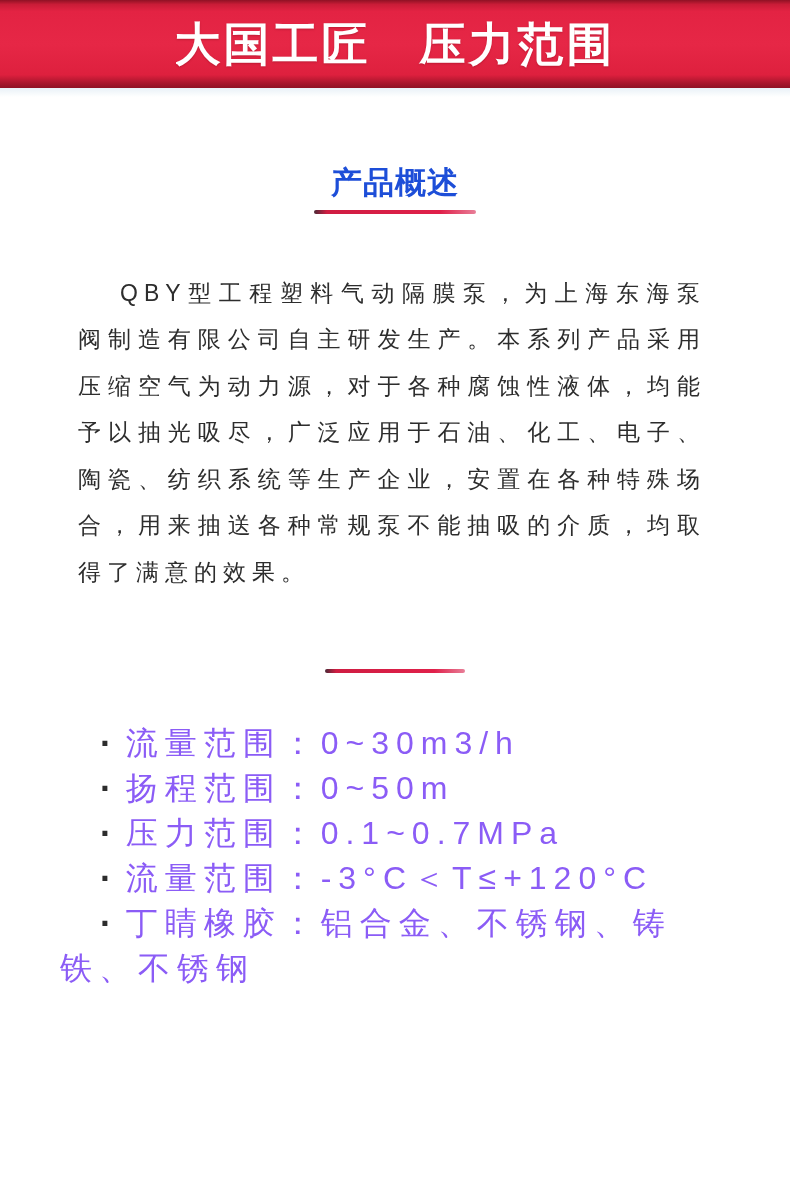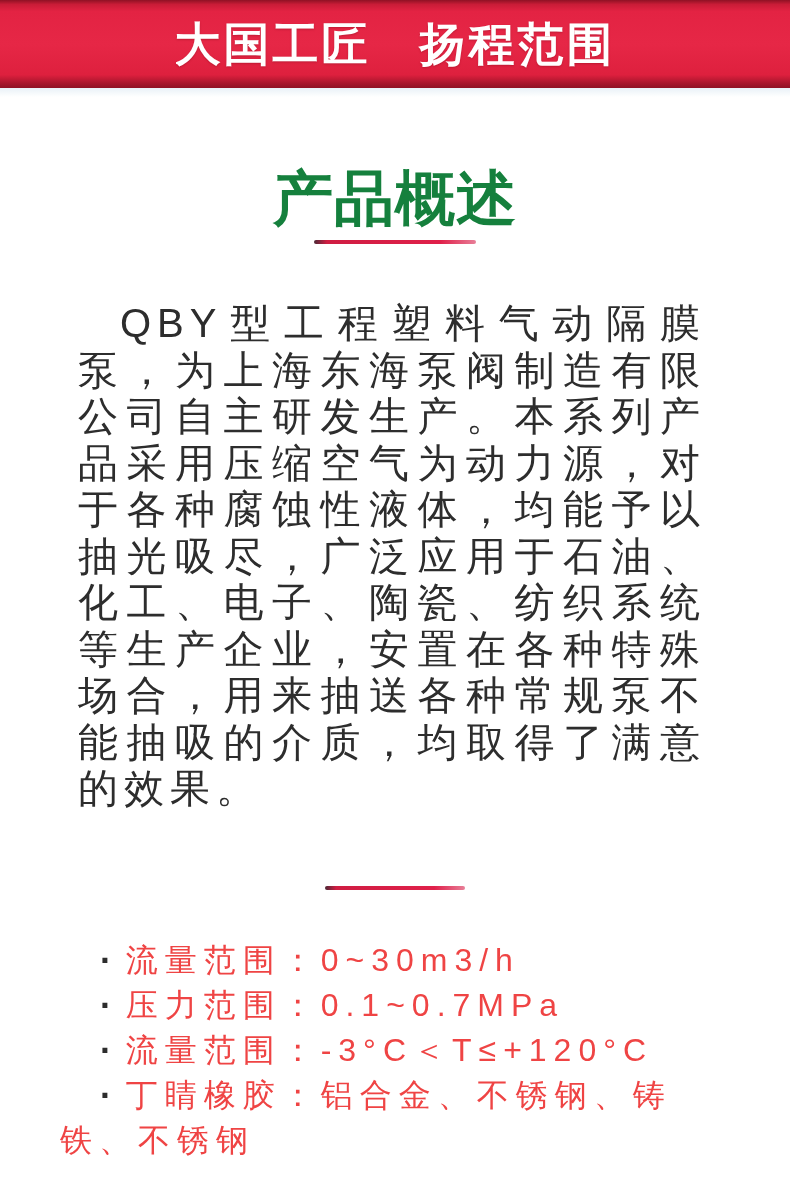--- a/index.html
+++ b/index.html
@@ -42,25 +42,25 @@
     text-shadow: 0 1px 2px rgba(120, 8, 24, 0.35);
   }
   .banner-glow {
     height: 9px;
     background: linear-gradient(180deg, #e9f1f7 0%, #ffffff 100%);
   }
 
   
   .section-title {
     margin: 0;
-    font-size: 60px;
+    font-size: 31px;
     font-weight: 800;
     letter-spacing: 1px;
     line-height: 1.05;
-    color: #15803d;
+    color: #1d4ed8;
     text-align: center;
   }
   .title-underline {
     height: 4px;
     margin: 10px auto 0 auto;
     border-radius: 2px;
     background: linear-gradient(
       90deg,
       #4b2836 0%,
       #cf1d42 8%,
@@ -70,21 +70,21 @@
   }
   .underline-wide { width: 162px; }
   .underline-narrow { width: 140px; }
 
   .section-overview { padding-top: 70px; }
   .section-conditions { padding-top: 64px; }
 
   
   .paragraph {
     margin: 56px 84px 0 78px;
-    font-size: 40px;
+    font-size: 23px;
     font-weight: 400;
     line-height: 46.5px;
     letter-spacing: 6px;
     color: #2d2d2d;
     text-align: justify;
     text-justify: inter-character;
     text-indent: 42px;
   }
 
   
@@ -102,47 +102,50 @@
     text-align: left;
   }
   .bullet {
     display: inline-block;
     margin-right: 8px;
     font-weight: 700;
     color: #2d2d2d;
     transform: scale(1.1);
   }
   .spec-label, .spec-value {
-    color: #ef4444;
+    color: #8b5cf6;
   }
 </style>
 </head>
 <body>
 
 <div class="page">
 
   <header class="banner">
-    <h1 class="banner-title">大国工匠　扬程范围</h1>
+    <h1 class="banner-title">大国工匠　压力范围</h1>
   </header>
   <div class="banner-glow"></div>
 
   <section class="section-overview">
     <h2 class="section-title">产品概述</h2>
     <div class="title-underline underline-wide"></div>
     <p class="paragraph">QBY型工程塑料气动隔膜泵，为上海东海泵阀制造有限公司自主研发生产。本系列产品采用压缩空气为动力源，对于各种腐蚀性液体，均能予以抽光吸尽，广泛应用于石油、化工、电子、陶瓷、纺织系统等生产企业，安置在各种特殊场合，用来抽送各种常规泵不能抽吸的介质，均取得了满意的效果。</p>
   </section>
 
   <section class="section-conditions">
     <div class="title-underline underline-narrow"></div>
 
     <ul class="spec-list">
       <li class="spec-item">
         <span class="bullet">·</span><span class="spec-label">流量范围：</span><span class="spec-value">0~30m3/h</span>
       </li>
       <li class="spec-item">
+        <span class="bullet">·</span><span class="spec-label">扬程范围：</span><span class="spec-value">0~50m</span>
+      </li>
+      <li class="spec-item">
         <span class="bullet">·</span><span class="spec-label">压力范围：</span><span class="spec-value">0.1~0.7MPa</span>
       </li>
       <li class="spec-item">
         <span class="bullet">·</span><span class="spec-label">流量范围：</span><span class="spec-value">-3°C＜T≤+120°C</span>
       </li>
       <li class="spec-item">
         <span class="bullet">·</span><span class="spec-label">丁睛橡胶：</span><span class="spec-value">铝合金、不锈钢、铸铁、不锈钢</span>
       </li>
     </ul>
   </section>

